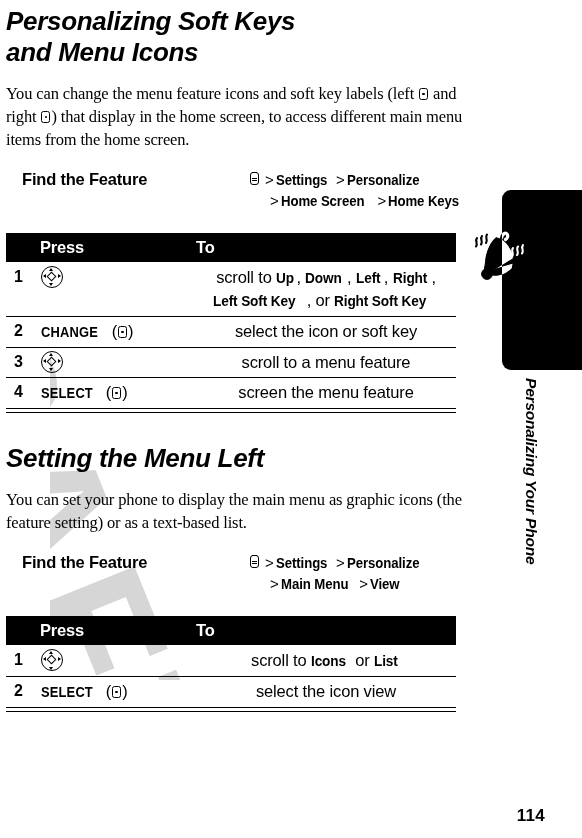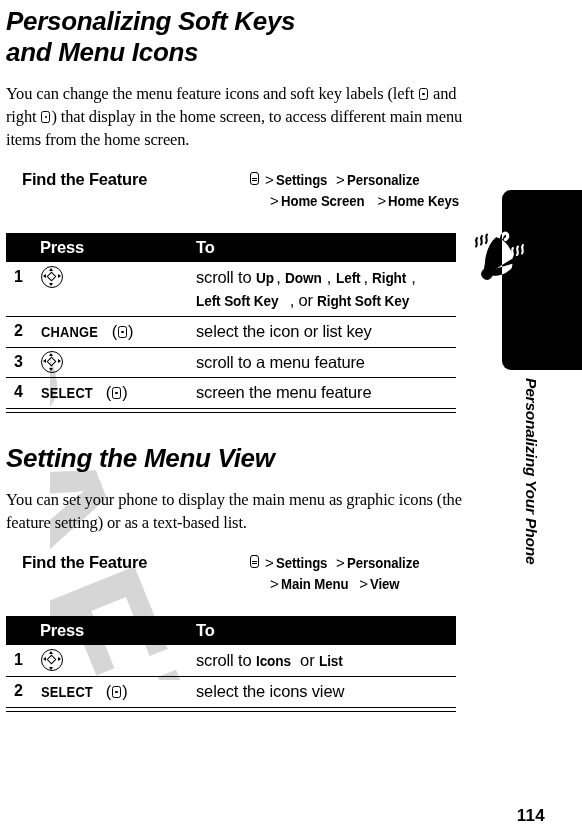--- a/index.html
+++ b/index.html
@@ -276,20 +276,21 @@
     width: 34px;
     padding-left: 8px;
     box-sizing: border-box;
   }
   .step-table td.press {
     width: 156px;
     padding-left: 1px;
   }
   .step-table td.to {
     width: 260px;
+    text-align: center;
   }
   .table-bottom-rule {
     width: 450px;
     height: 1.6px;
     background: #000;
     margin-top: 2.5px;
   }
 
   .keylabel {
     font-family: "Liberation Sans Narrow", "Liberation Sans", sans-serif;
@@ -405,39 +406,39 @@
       </thead>
       <tbody>
         <tr>
           <td class="num">1</td>
           <td class="press"><span class="icon-nav"><span class="ring"></span><span class="diamond"></span><span class="tri up"></span><span class="tri down"></span><span class="tri left"></span><span class="tri right"></span></span></td>
           <td class="to"><span>scroll to </span><span class="bold-term">Up</span>, <span class="bold-term">Down</span>, <span class="bold-term">Left</span>, <span class="bold-term">Right</span>,<br><span class="bold-term">Left Soft Key</span>, <span>or</span> <span class="bold-term">Right Soft Key</span></td>
         </tr>
         <tr>
           <td class="num">2</td>
           <td class="press"><span class="keylabel">CHANGE</span> (<span class="icon-softkey"><span class="sk-frame"></span><span class="sk-dot"></span></span>)</td>
-          <td class="to">select the icon or list key</td>
+          <td class="to">select the icon or soft key</td>
         </tr>
         <tr>
           <td class="num">3</td>
           <td class="press"><span class="icon-nav"><span class="ring"></span><span class="diamond"></span><span class="tri up"></span><span class="tri down"></span><span class="tri left"></span><span class="tri right"></span></span></td>
           <td class="to">scroll to a menu feature</td>
         </tr>
         <tr>
           <td class="num">4</td>
           <td class="press"><span class="keylabel">SELECT</span> (<span class="icon-softkey"><span class="sk-frame"></span><span class="sk-dot"></span></span>)</td>
           <td class="to">screen the menu feature</td>
         </tr>
       </tbody>
     </table>
     <div class="table-bottom-rule"></div>
 
     <div class="gap-30"></div>
 
-    <h1 class="section-title second">Setting the Menu View</h1>
+    <h1 class="section-title second">Setting the Menu Left</h1>
 
     <div class="gap-14"></div>
 
     <p class="body-text">You can set your phone to display the main menu as graphic icons (the feature setting) or as a text-based list.</p>
 
     <div class="gap-18"></div>
 
     <div class="find-feature">
       <div class="find-feature-label">Find the Feature</div>
       <div class="find-feature-path">
@@ -458,21 +459,21 @@
       </thead>
       <tbody>
         <tr>
           <td class="num">1</td>
           <td class="press"><span class="icon-nav"><span class="ring"></span><span class="diamond"></span><span class="tri up"></span><span class="tri down"></span><span class="tri left"></span><span class="tri right"></span></span></td>
           <td class="to"><span>scroll to </span><span class="bold-term">Icons</span> <span>or</span> <span class="bold-term">List</span></td>
         </tr>
         <tr>
           <td class="num">2</td>
           <td class="press"><span class="keylabel">SELECT</span> (<span class="icon-softkey"><span class="sk-frame"></span><span class="sk-dot"></span></span>)</td>
-          <td class="to">select the icons view</td>
+          <td class="to">select the icon view</td>
         </tr>
       </tbody>
     </table>
     <div class="table-bottom-rule"></div>
 
   </div>
 </div>
 
 <div class="side-tab"></div>
 

